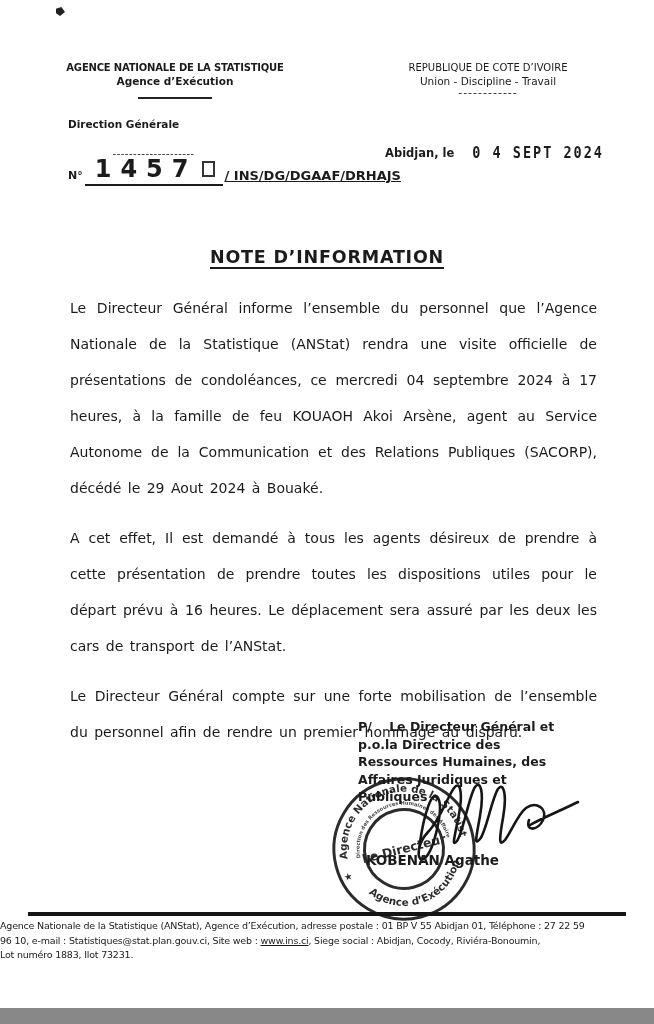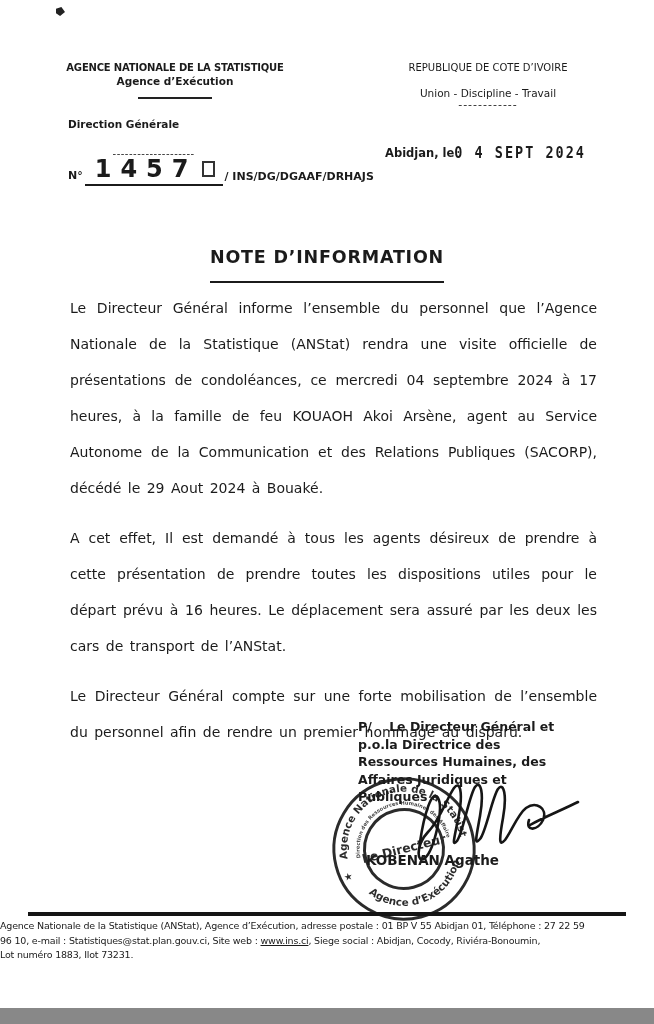--- a/index.html
+++ b/index.html
@@ -10,38 +10,38 @@
     margin:0 auto;
   }
   
   .hdr-left { position:absolute; left:66px; top:62px; width:218px; text-align:center; font-weight:bold; }
   .hdr-left .l1 { font-size:10px; letter-spacing:-0.2px; white-space:nowrap; }
   .hdr-left .l2 { font-size:10.5px; margin-top:2px; }
   .hdr-left .rule { width:74px; border-top:2px solid #222; margin:10px auto 0 auto; }
   .hdr-dg { position:absolute; left:68px; top:118px; font-weight:bold; font-size:10.5px; }
   .hdr-right { position:absolute; left:378px; top:62px; width:220px; text-align:center; font-weight:normal; }
   .hdr-right .l1 { font-size:10px; white-space:nowrap; }
-  .hdr-right .l2 { font-size:10.5px; margin-top:14px; }
+  .hdr-right .l2 { font-size:10.5px; margin-top:2px; }
   .hdr-right .dots { font-size:11px; letter-spacing:1px; line-height:8px; margin-top:2px; }
   
-  .date-line { position:absolute; left:385px; top:144px; display:flex; align-items:baseline; }
+  .date-line { position:absolute; left:385px; top:144px; display:flex; align-items:baseline; gap:18px; }
   .date-label { font-weight:bold; font-size:11.5px; }
   .date-stamp { font-family:"DejaVu Sans Mono", monospace; font-weight:bold; font-size:13.5px; letter-spacing:2px; white-space:pre; transform:scaleY(1.12); }
   
   .ref-line { position:absolute; left:68px; top:150px; display:flex; align-items:flex-end; }
   .ref-no { font-weight:bold; font-size:11px; margin:0 2px 4px 0; }
   .ref-stamp-wrap { display:flex; flex-direction:column; align-items:center; }
   .ref-dots { font-size:10px; letter-spacing:0.5px; line-height:7px; color:#2a2a2a; }
   .ref-stamp-row { display:flex; align-items:center; border-bottom:2.5px solid #1b1b1b; padding:0 8px 3px 10px; }
   .ref-num { font-weight:bold; font-size:24px; letter-spacing:9px; line-height:24px; }
   .ref-box { display:inline-block; width:13px; height:16px; border:2px solid #333; margin-left:4px; }
-  .ref-suffix { font-weight:bold; font-size:11px; margin:0 0 3px 2px; white-space:nowrap; }
+  .ref-suffix { font-weight:bold; font-size:13px; margin:0 0 3px 2px; white-space:nowrap;text-decoration:underline; }
   
   .title-wrap { position:absolute; top:247px; left:0; width:100%; text-align:center; }
-  .title { display:inline-block; font-weight:bold; font-size:17.5px; letter-spacing:0.8px; border-bottom:2.5px solid #1b1b1b; padding-bottom:14px; }
+  .title { display:inline-block; font-weight:bold; font-size:17.5px; letter-spacing:0.8px; border-bottom:2.5px solid #1b1b1b; padding-bottom:0; }
   
   .body-text { position:absolute; left:70px; top:290px; width:527px; font-size:14px; text-align:justify; }
   .body-text p { line-height:36px; margin-bottom:14px; word-spacing:2px; }
   
   .sig-block { position:absolute; left:358px; top:718px; width:240px; font-weight:bold; font-size:12.5px; line-height:17.5px; }
   .sig-line { white-space:pre; }
   .sig-name { position:absolute; left:366px; top:852px; font-weight:bold; font-size:13.5px; }
   
   .stamp { position:absolute; left:330px; top:775px; width:148px; height:148px; transform:rotate(-14deg); opacity:0.92; }
   

